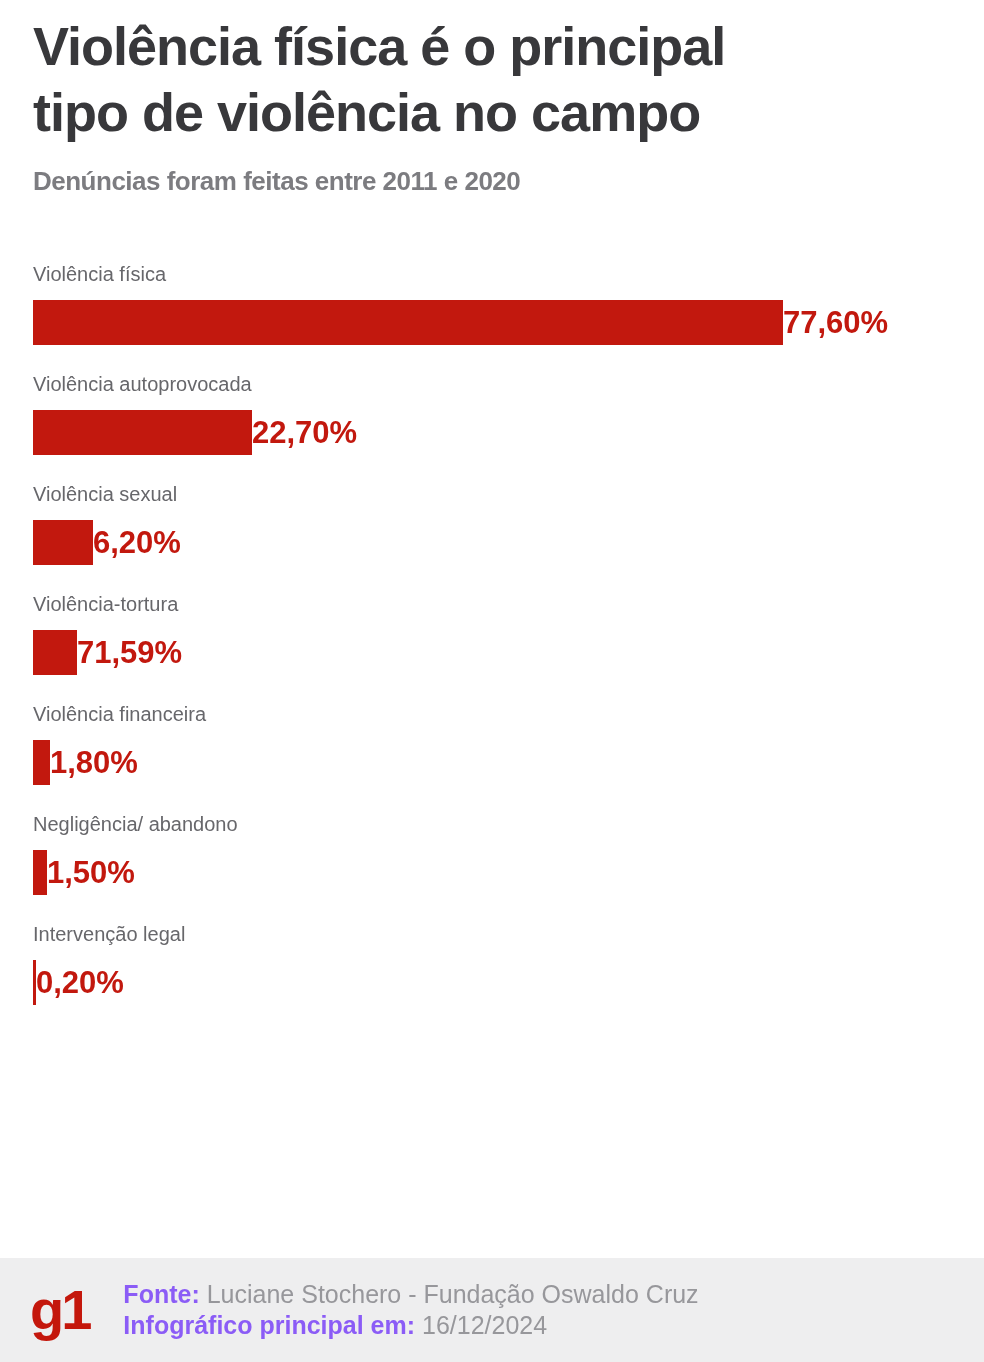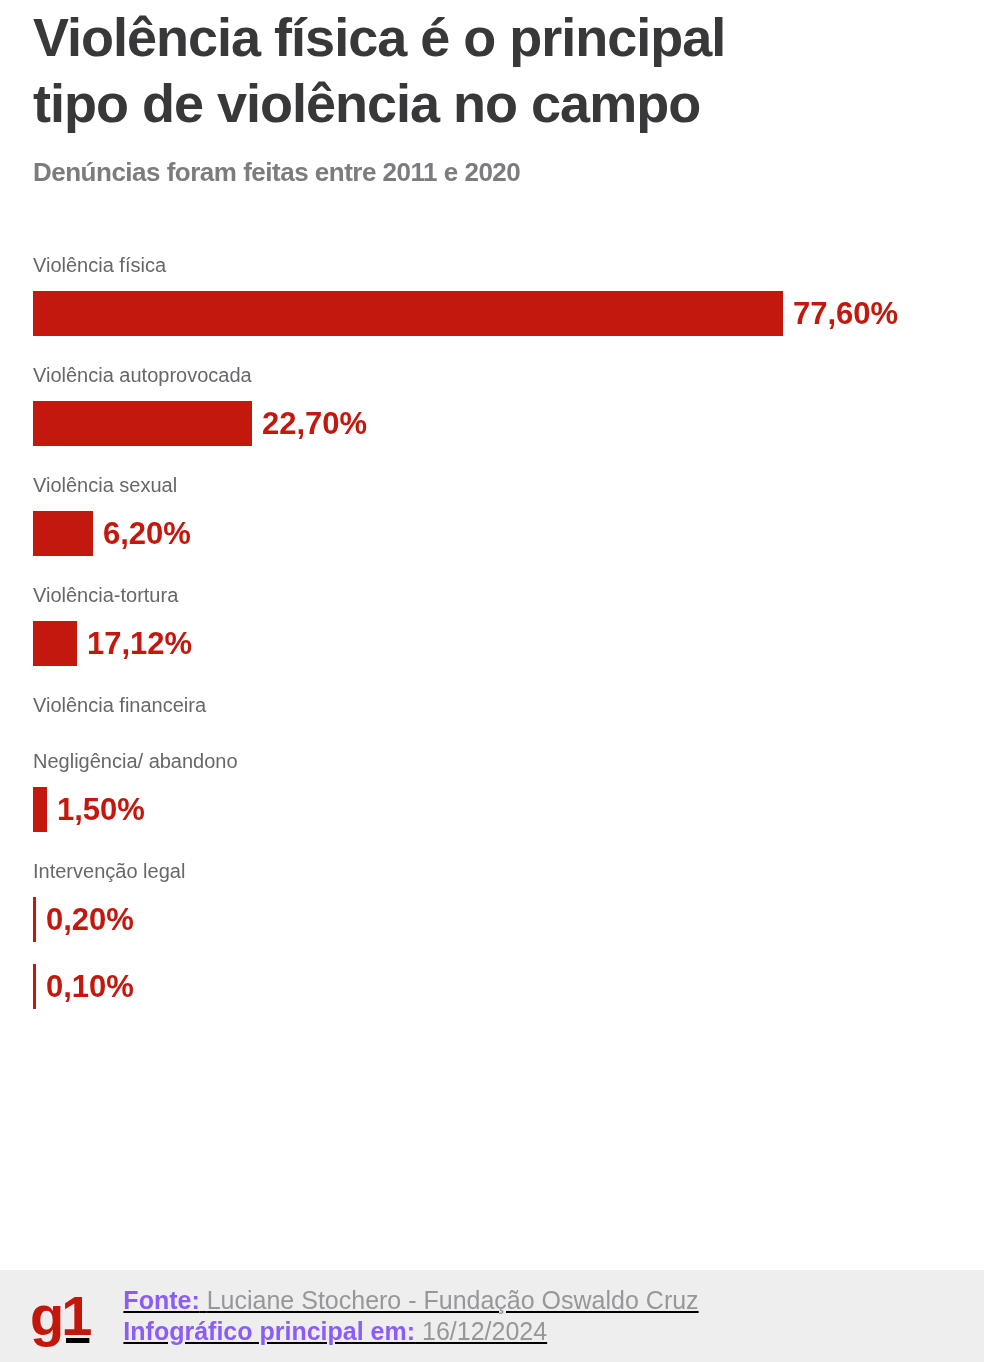--- a/index.html
+++ b/index.html
@@ -6,21 +6,21 @@
   body {
     width: 984px;
     height: 1362px;
     background: #ffffff;
     font-family: "Liberation Sans", "DejaVu Sans", sans-serif;
     display: flex;
     flex-direction: column;
     overflow: hidden;
   }
   .content {
-    padding: 4px 30px 0 33px;
+    padding: 13px 30px 0 33px;
   }
   .title {
     margin: 0;
     font-size: 54px;
     line-height: 66px;
     font-weight: 800;
     letter-spacing: -1px;
     color: #38383b;
   }
   .title span { display: block; }
@@ -41,44 +41,42 @@
   .bar-label {
     font-size: 20px;
     line-height: 34px;
     font-weight: 400;
     color: #67676b;
     margin-bottom: 9px;
   }
   .bar-line {
     display: flex;
     align-items: center;
-    gap: 10px;
     height: 45px;
   }
   .bar {
     height: 45px;
     min-width: 3px;
     background: #c2180e;
     flex: 0 0 auto;
   }
   .bar-value {
     font-size: 31px;
     font-weight: 700;
     color: #c2180e;
     white-space: nowrap;
   }
   .footer {
     margin-top: auto;
-    height: 92px;
+    height: 104px;
     background: #eeeeef;
     display: flex;
     align-items: center;
     padding: 0 30px;
     box-sizing: border-box;
-    text-decoration: underline;
   }
   .g1-logo {
     font-size: 56px;
     font-weight: 800;
     letter-spacing: -3px;
     color: #c4170c;
     line-height: 1;
     margin-right: 34px;
   }
   .footer-text {
@@ -124,49 +122,49 @@
     <div class="bar-line">
       <div class="bar" style="width: 60px; background: rgb(194, 24, 14);"></div>
       <div class="bar-value">6,20%</div>
     </div>
   </div>
 
   <div class="row">
     <div class="bar-label">Violência-tortura</div>
     <div class="bar-line">
       <div class="bar" style="width: 44px; background: rgb(194, 24, 14);"></div>
-      <div class="bar-value">17,12%</div>
+      <div class="bar-value">71,59%</div>
     </div>
   </div>
 
   <div class="row">
     <div class="bar-label">Violência financeira</div>
+    <div class="bar-line">
+      <div class="bar" style="width: 17px; background: rgb(194, 24, 14);"></div>
+      <div class="bar-value">1,80%</div>
+    </div>
   </div>
 
   <div class="row">
     <div class="bar-label">Negligência/ abandono</div>
     <div class="bar-line">
       <div class="bar" style="width: 14px; background: rgb(194, 24, 14);"></div>
       <div class="bar-value">1,50%</div>
     </div>
   </div>
 
   <div class="row">
     <div class="bar-label">Intervenção legal</div>
     <div class="bar-line">
       <div class="bar" style="width: 3px; background: rgb(194, 24, 14);"></div>
       <div class="bar-value">0,20%</div>
     </div>
   </div>
 
   <div class="row">
-    <div class="bar-line">
-      <div class="bar" style="width: 3px; background: rgb(194, 24, 14);"></div>
-      <div class="bar-value">0,10%</div>
-    </div>
   </div>
 </div>
 </div>
 
 <div class="footer">
   <div class="g1-logo">g1</div>
   <div class="footer-text">
     <div><b>Fonte:</b> <span>Luciane Stochero - Fundação Oswaldo Cruz</span></div>
     <div><b>Infográfico principal em:</b> <span>16/12/2024</span></div>
   </div>

